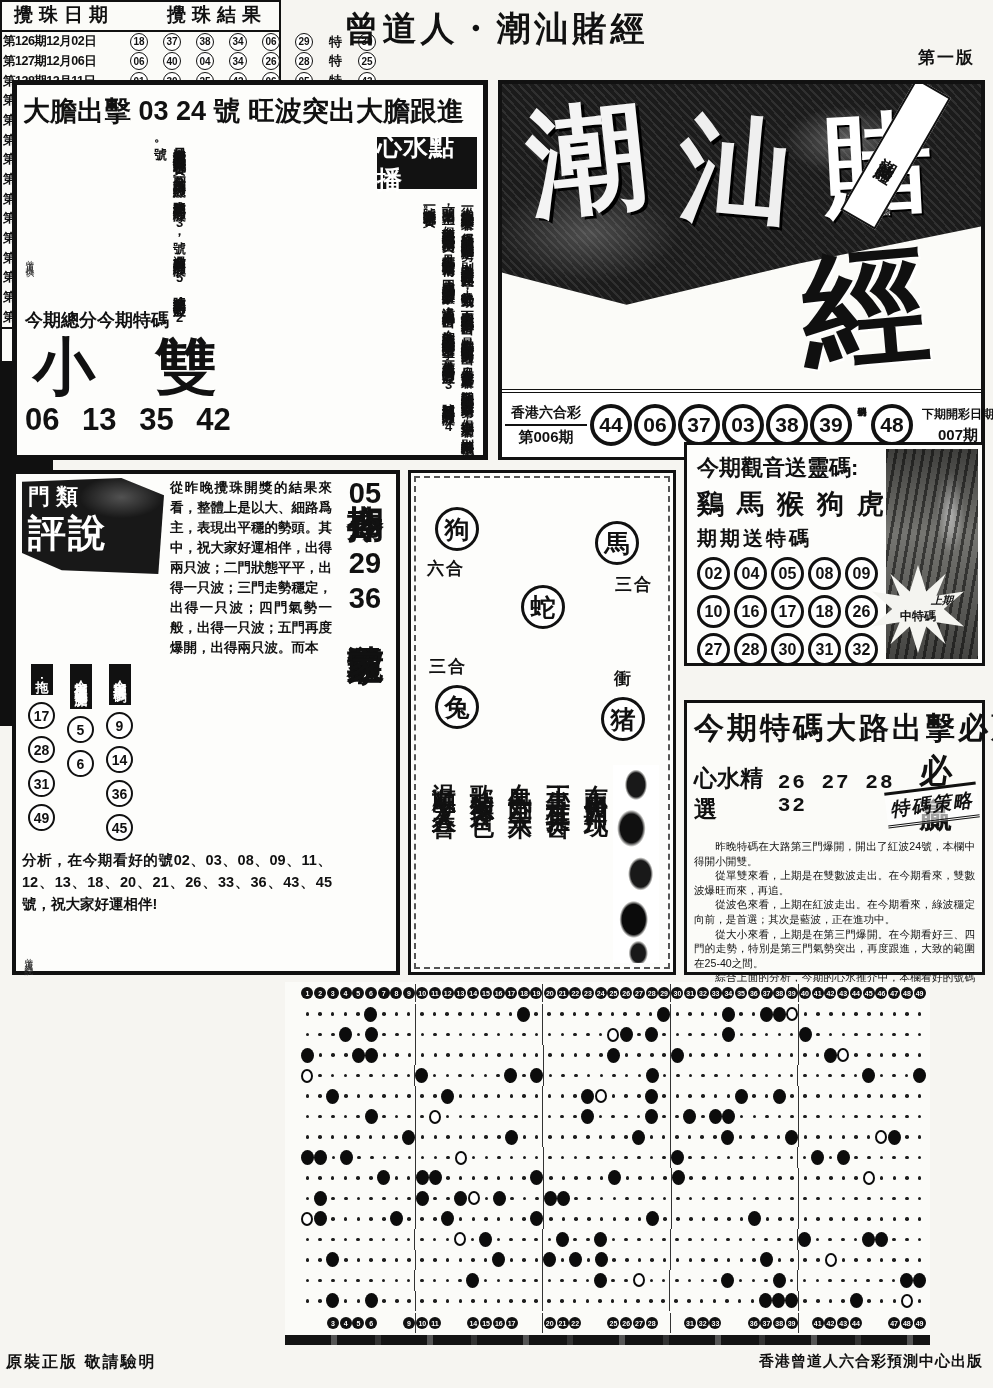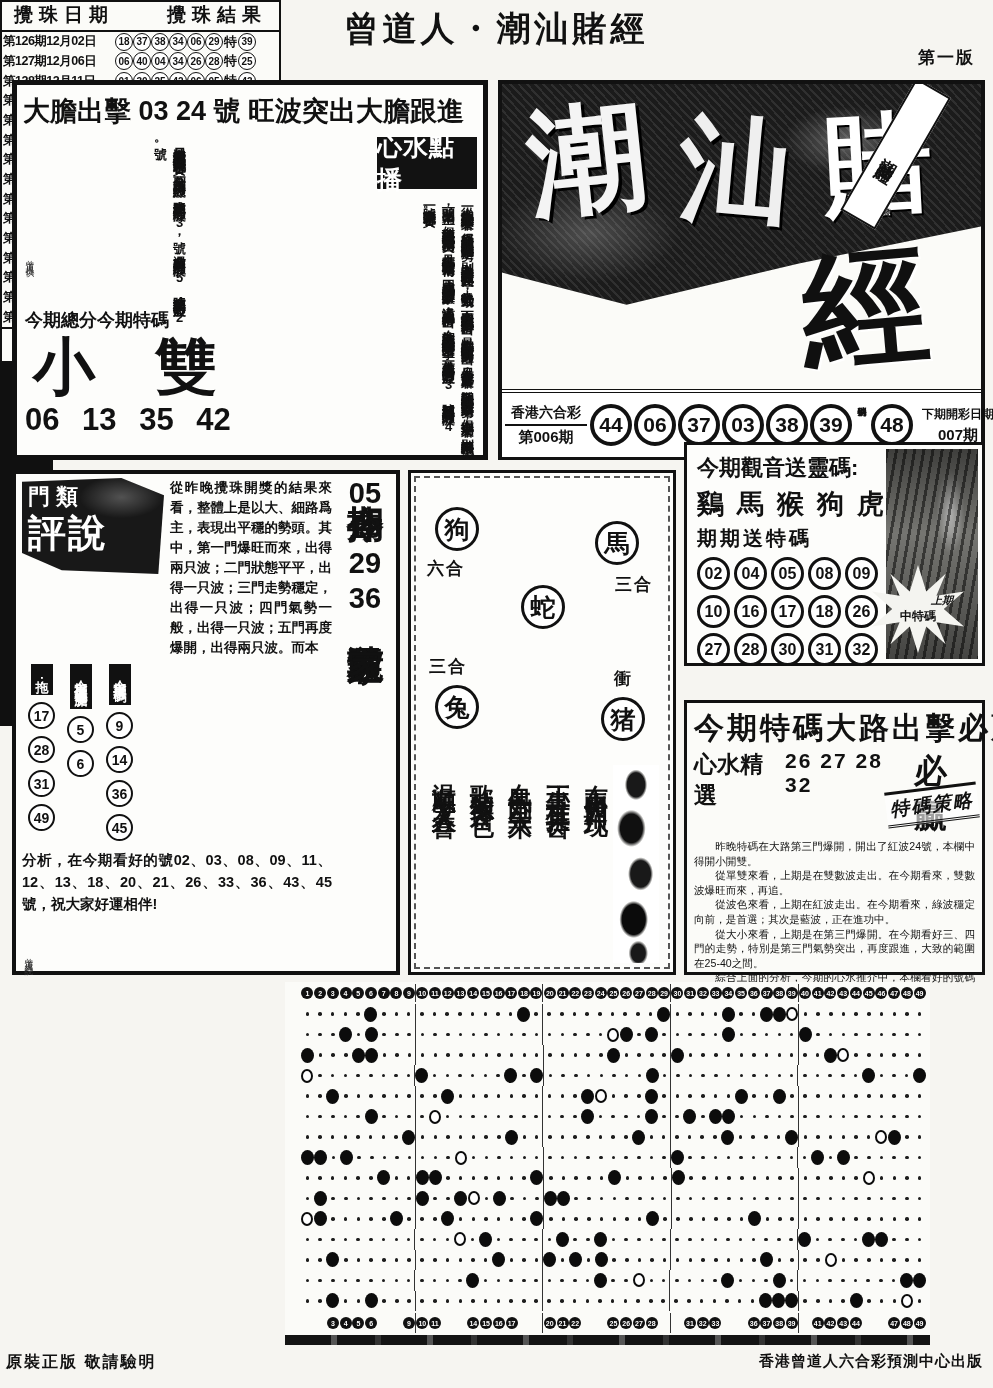--- a/index.html
+++ b/index.html
@@ -121,36 +121,36 @@
   .gy-burst{position:absolute;left:-14px;bottom:6px;width:92px;height:88px;background:#f4f4f0;
     clip-path:polygon(50% 0%,59% 30%,80% 10%,70% 35%,100% 30%,78% 50%,100% 70%,70% 65%,80% 90%,59% 70%,50% 100%,41% 70%,20% 90%,30% 65%,0% 70%,22% 50%,0% 30%,30% 35%,20% 10%,41% 30%);
     display:flex;flex-direction:column;align-items:center;justify-content:center;}
   .gy-burst .l1{font-size:11px;font-weight:700;font-style:italic;margin-left:48px;}
   .gy-burst .l2{font-size:12px;font-weight:900;}
 
   
   #sp{left:684px;top:700px;width:301px;height:275px;border-width:3px;background:#fbfbf8;}
   .sp-inner{padding:5px 7px;position:relative;}
   .sp-title{font-size:30px;font-weight:900;letter-spacing:3px;white-space:nowrap;}
-  .sp-sub{display:flex;align-items:flex-start;gap:6px;}
+  .sp-sub{display:flex;align-items:center;gap:6px;font-family:Liberation Mono, monospace;}
   .sp-sub .p{font-size:23px;font-weight:900;}
   .sp-sub .n{font-size:21px;font-weight:900;letter-spacing:2px;}
   .sp-sub .s{font-size:33px;font-weight:900;}
   .sp-paras p{margin:0;font-size:10.6px;line-height:14.6px;font-weight:400;text-indent:2em;text-align:justify;}
   .sp-stamp{position:absolute;right:4px;top:84px;transform:rotate(-7deg);
     font-size:19px;font-weight:900;font-style:italic;letter-spacing:2px;
     border-top:3px solid #111;border-bottom:3px double #111;padding:2px 4px;background:rgba(255,255,255,.6);}
 
   
   #tbl{left:3px;top:982px;width:281px;height:363px;background:#fbfbf8;border:2px solid #111;box-sizing:border-box;}
   .t-head{height:28px;display:flex;justify-content:space-between;padding:0 12px;
     font-size:19px;font-weight:900;letter-spacing:6px;border-bottom:2px solid #111;}
   .t-head.bottom{border-bottom:none;border-top:2px solid #111;}
   .t-rows{height:295px;display:flex;flex-direction:column;justify-content:space-around;padding:0 1px;}
-  .t-row{display:flex;align-items:center;height:19.4px;gap:0;}
+  .t-row{display:flex;align-items:center;height:19.4px;gap:15px;}
   .t-label{width:112px;font-size:12.5px;font-weight:700;white-space:nowrap;letter-spacing:-0.5px;flex:none;}
   .t-circ{width:18px;height:18px;font-size:10px;border-width:1.5px;flex:none;}
   .t-te{font-size:13px;font-weight:900;padding:0 1px;flex:none;}
 
   
   #mx{left:285px;top:982px;width:645px;height:363px;background:#fbfbf8;position:absolute;}
   .m-header,.m-bottom{position:absolute;left:16px;right:4px;display:grid;grid-template-columns:repeat(49,1fr);}
   .m-header{top:2px;height:18px;}
   .m-bottom{bottom:12px;height:20px;}
   .m-grid{position:absolute;left:16px;right:4px;top:22px;bottom:34px;display:flex;flex-direction:column;}
@@ -246,21 +246,21 @@
         <div class="side-num">36</div>
       </div>
     <div class="t1 vtext">號通殺莊家</div>
   </div>
   <div class="rv-main">
     <div class="rv-row1">
       <div class="rv-title">
         <div class="r1">門類</div>
         <div class="r2">評說</div>
       </div>
-      <div class="rv-p">從昨晚攪珠開獎的結果來看，整體上是以大、細路爲主，表現出平穩的勢頭。其中，第一門爆旺而來，出得兩只波；二門狀態平平，出得一只波；三門走勢穩定，出得一只波；四門氣勢一般，出得一只波；五門再度爆開，出得兩只波。而本</div>
+      <div class="rv-p">從昨晚攪珠開獎的結果來看，整體上是以大、細路爲主，表現出平穩的勢頭。其中，祝大家好運相伴，出得兩只波；二門狀態平平，出得一只波；三門走勢穩定，出得一只波；四門氣勢一般，出得一只波；五門再度爆開，出得兩只波。而本</div>
     </div>
     <div class="rv-row2">
       <div class="rv-banners">
         <div class="rv-bcol">
           <div class="rv-blabel vtext">拖:</div>
           <div class="rv-bcol">
               <div class="circ rv-circ">17</div>
               <div class="circ rv-circ">28</div>
               <div class="circ rv-circ">31</div>
               <div class="circ rv-circ">49</div>

